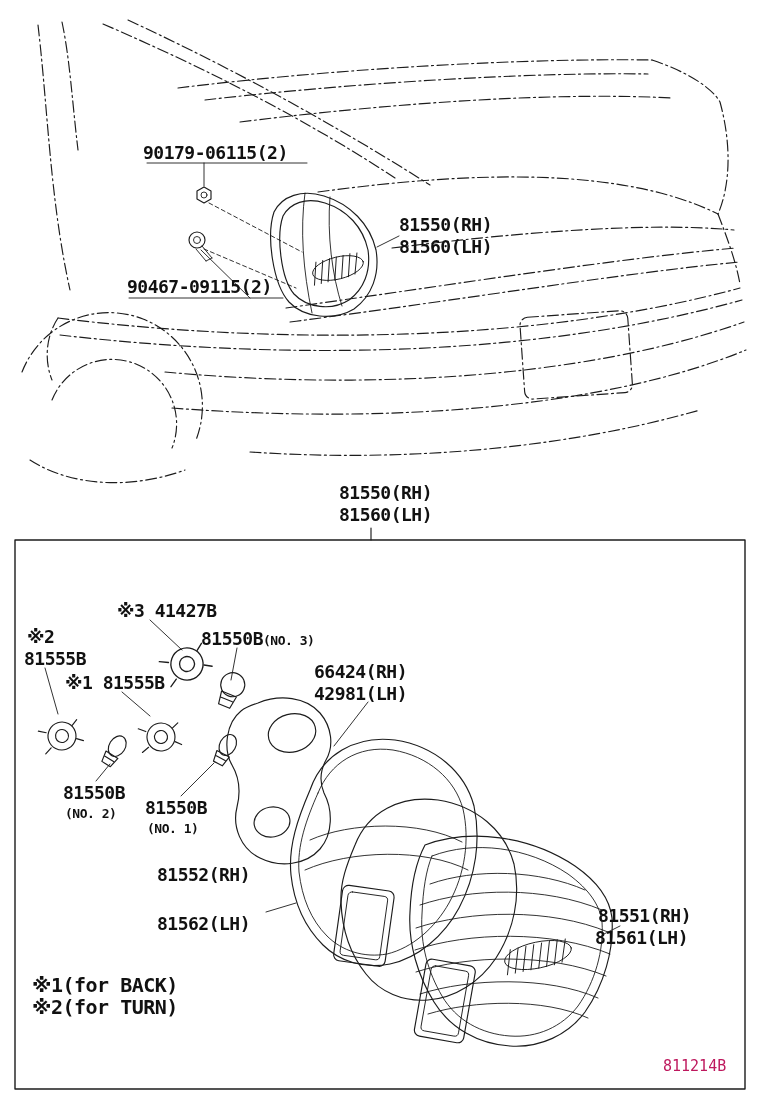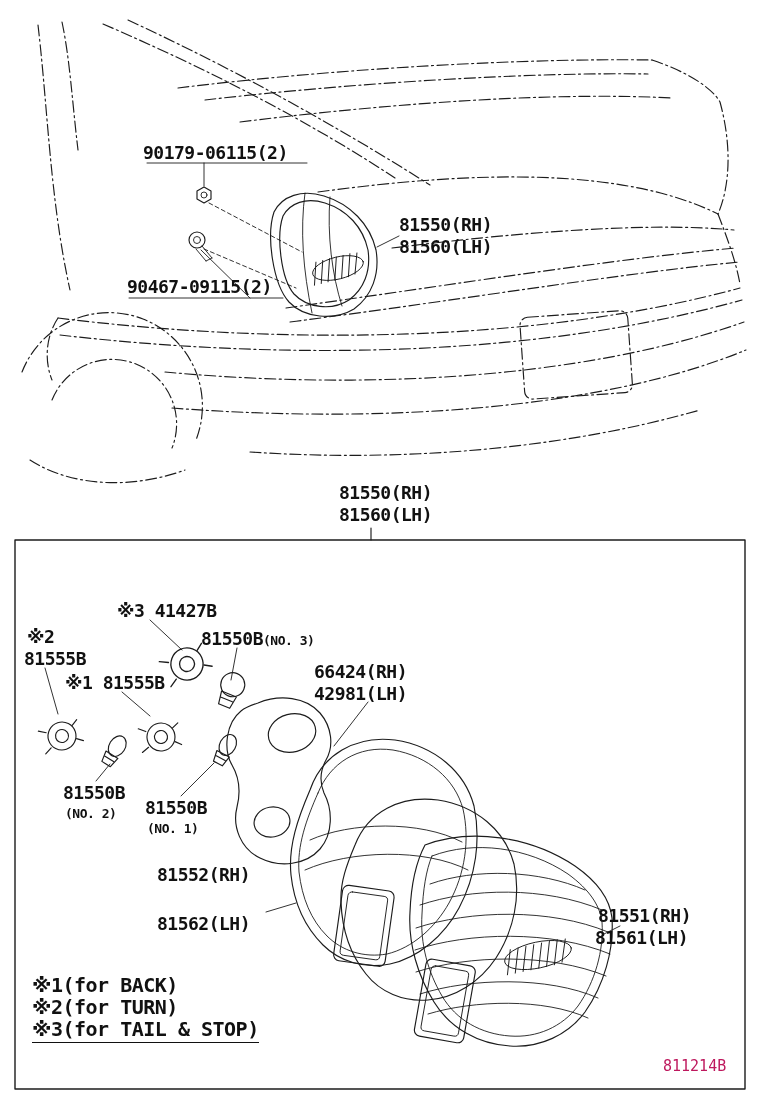--- a/index.html
+++ b/index.html
@@ -200,17 +200,16 @@
 <div class="lbl sub" style="left:147px;top:821px">(NO. 1)</div>
 
 <div class="lbl" style="left:157px;top:864px">81552(RH)</div>
 <div class="lbl" style="left:157px;top:913px">81562(LH)</div>
 
 <div class="lbl" style="left:598px;top:905px">81551(RH)</div>
 <div class="lbl" style="left:595px;top:927px">81561(LH)</div>
 
 <div class="lbl legend" style="left:32px;top:973px">※1(for BACK)</div>
 <div class="lbl legend" style="left:32px;top:995px">※2(for TURN)</div>
-<div class="lbl legend underlined" style="left:32px;top:1017px">※3(for TAIL &amp; STOP)</div>
 
 <div class="doc" style="position:absolute;left:663px;top:1057px">811214B</div>
 
 </div>
 
 </body></html>

